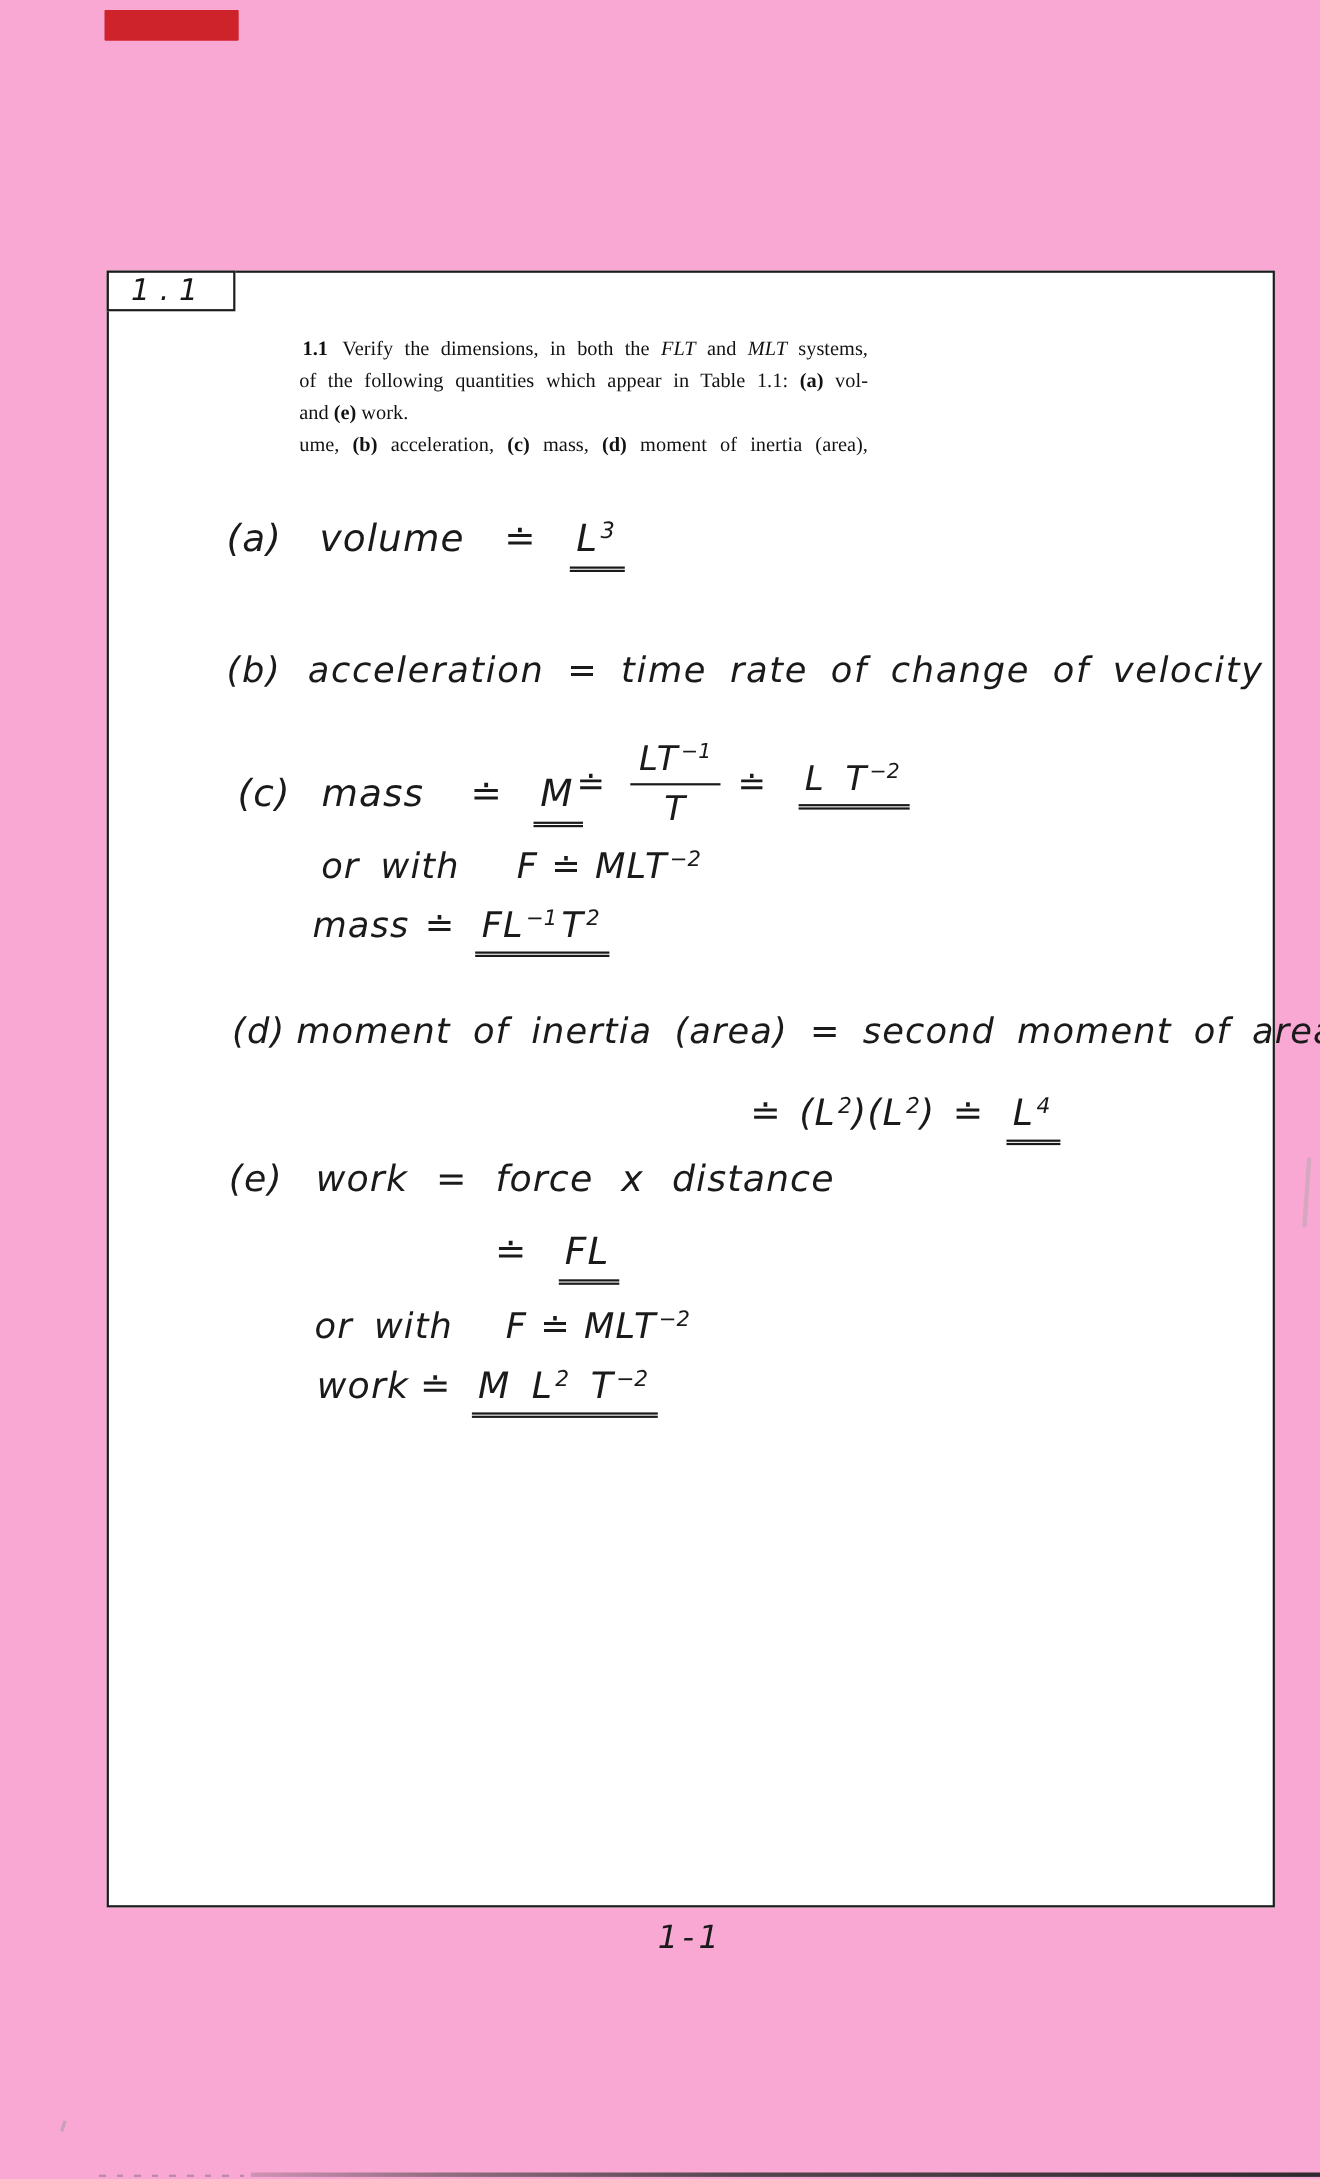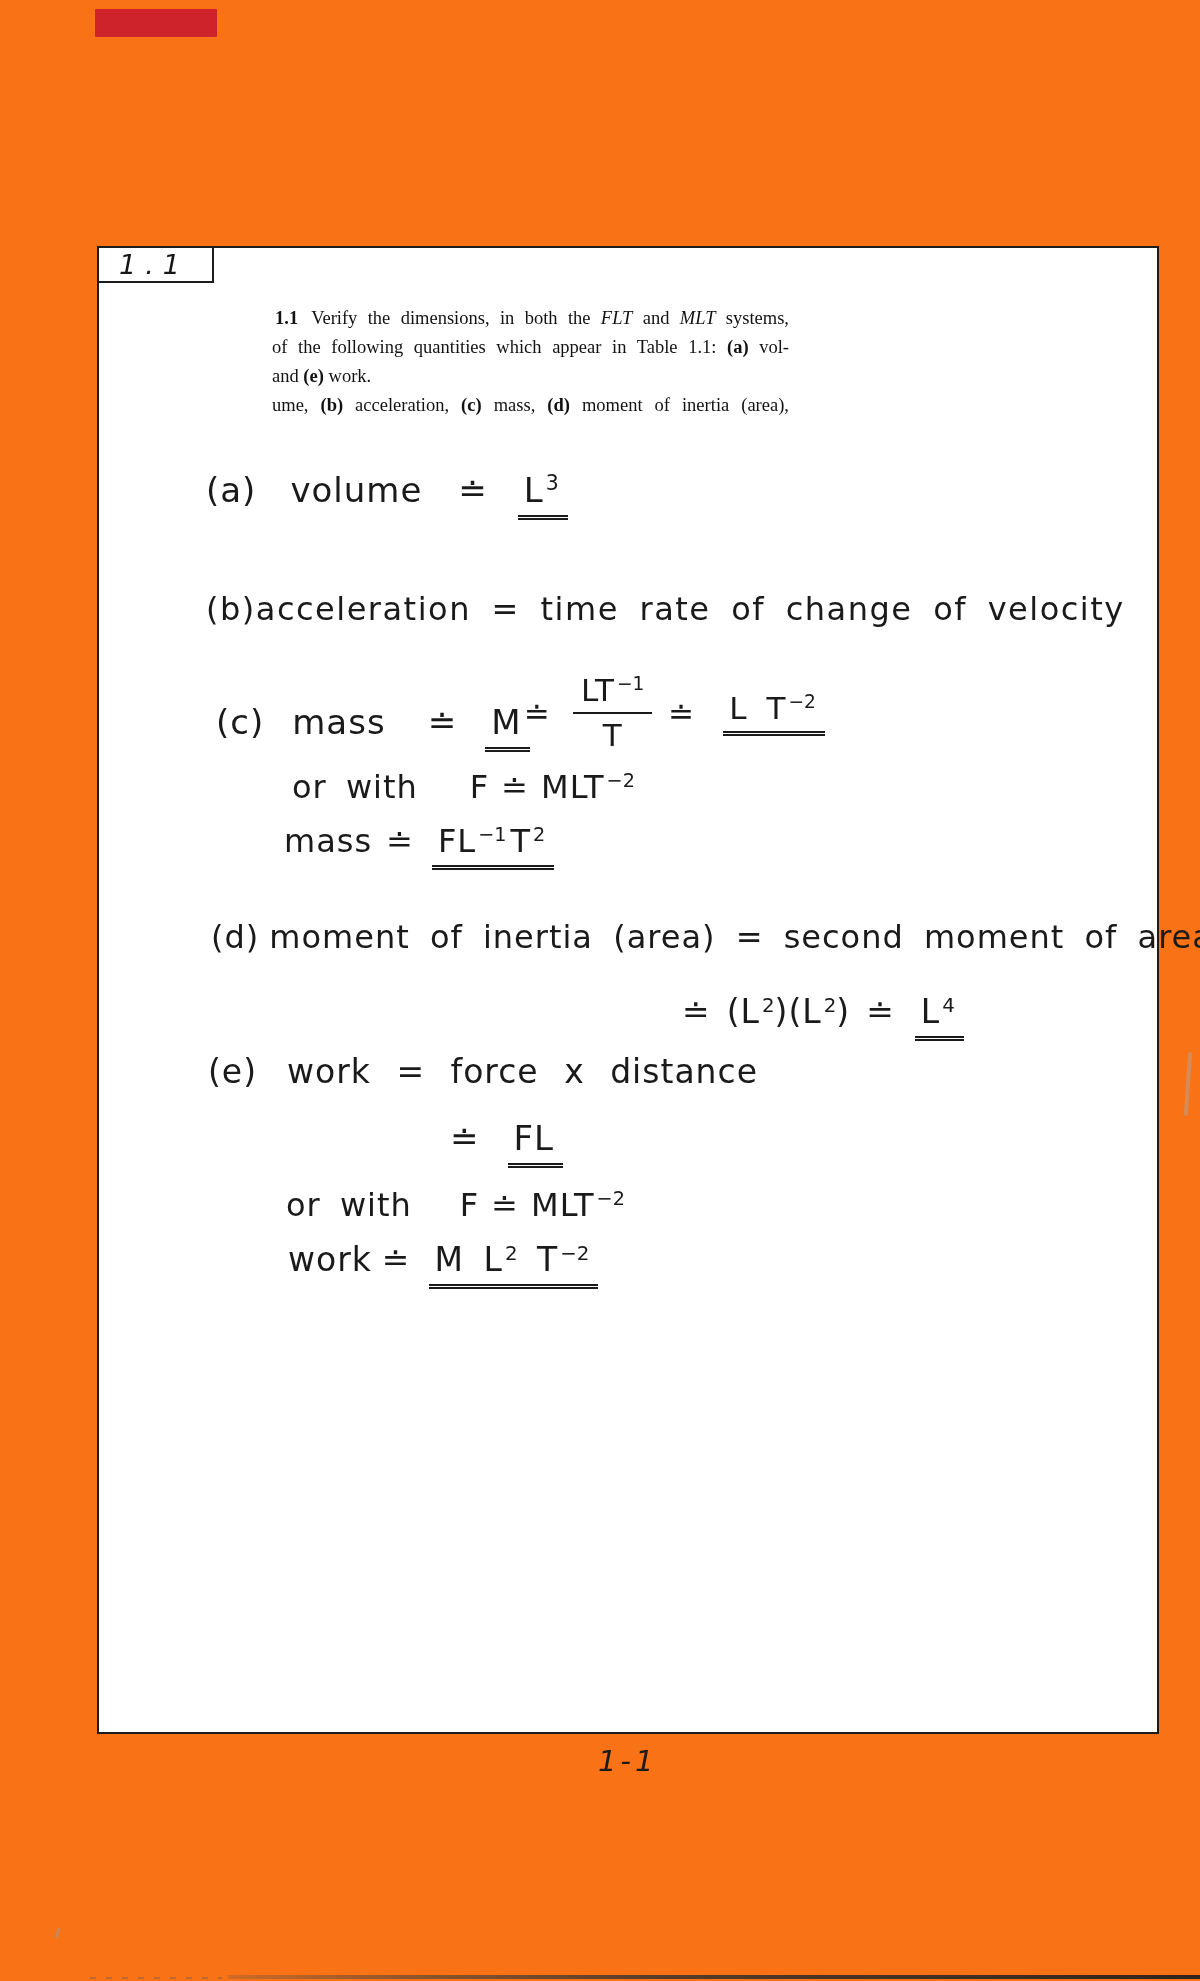--- a/index.html
+++ b/index.html
@@ -1,18 +1,18 @@
 <!DOCTYPE html>
 <html><head>
 <meta charset="utf-8">
 <style>
   html,body { margin:0; padding:0; background:#ffffff; }
   .canvas {
     position:relative; width:1200px; height:1981px;
-    background:#f97316; overflow:hidden;
+    background:#f9a8d4; overflow:hidden;
     font-family:"Liberation Serif", serif; color:#141414;
   }
   
   .red-marker {
     position:absolute; left:95px; top:9px; width:122px; height:28px;
     background:#cf232b; border-radius:1px;
   }
   
   .page-box {
     position:absolute; left:97px; top:246px; width:1058px; height:1484px;
@@ -35,21 +35,21 @@
   }
   .pline { white-space:nowrap; }
   .just { text-align:justify; text-align-last:justify; }
   .pline b { font-weight:700; }
   .pline i { font-style:italic; }
   .pnum { margin-right:13px; font-weight:700; }
   .indent1 { text-indent:3px; }
   
   .hw {
     position:absolute; white-space:nowrap;
-    font-family:"DejaVu Sans", sans-serif; 
+    font-family:"DejaVu Sans", sans-serif; font-style:italic;
     color:#1a1a1a; letter-spacing:1px; word-spacing:8px;
   }
   .sp { font-size:0.6em; position:relative; top:-0.58em; letter-spacing:0; margin-left:2px; }
   .ul2 { display:inline-block; border-bottom:5px double #1a1a1a; padding:0 9px 5px 6px; }
   .frac { display:inline-block; text-align:center; }
   .frac .ftop { display:block; border-bottom:2.5px solid #1a1a1a; padding:0 8px 4px; }
   .frac .fbot { display:block; padding-top:3px; }
   .flexrow { display:flex; align-items:center; }
   
   .pageno {
@@ -93,21 +93,21 @@
     <div class="pline just"><span>of the following quantities which appear in Table 1.1: </span><b>(a)</b><span> vol-</span></div>
     <div class="pline"><span>and </span><b>(e)</b><span> work.</span></div>
     <div class="pline just"><span>ume, </span><b>(b)</b><span> acceleration, </span><b>(c)</b><span> mass, </span><b>(d)</b><span> moment of inertia (area),</span></div>
   </div>
 
   <div class="hw" style="left:206px; top:470px; font-size:34px;">
     <span>(a)</span><span style="margin-left:34px;">volume</span><span style="margin-left:36px;">≐</span><span class="ul2" style="margin-left:30px;"><span>L</span><span class="sp">3</span></span>
   </div>
 
   <div class="hw" style="left:206px; top:590px; font-size:32px; letter-spacing:1.5px; word-spacing:9px;">
-    <span>(b)</span><span style="">acceleration = time rate of change of velocity</span>
+    <span>(b)</span><span style="margin-left:24px;">acceleration = time rate of change of velocity</span>
   </div>
 
   <div class="hw flexrow" style="left:524px; top:672px; font-size:31px;">
     <span>≐</span>
     <span class="frac" style="margin-left:22px;">
       <span class="ftop"><span>LT</span><span class="sp">−1</span></span>
       <span class="fbot">T</span>
     </span>
     <span style="margin-left:16px;">≐</span>
     <span class="ul2" style="margin-left:28px;"><span>L T</span><span class="sp">−2</span></span>

